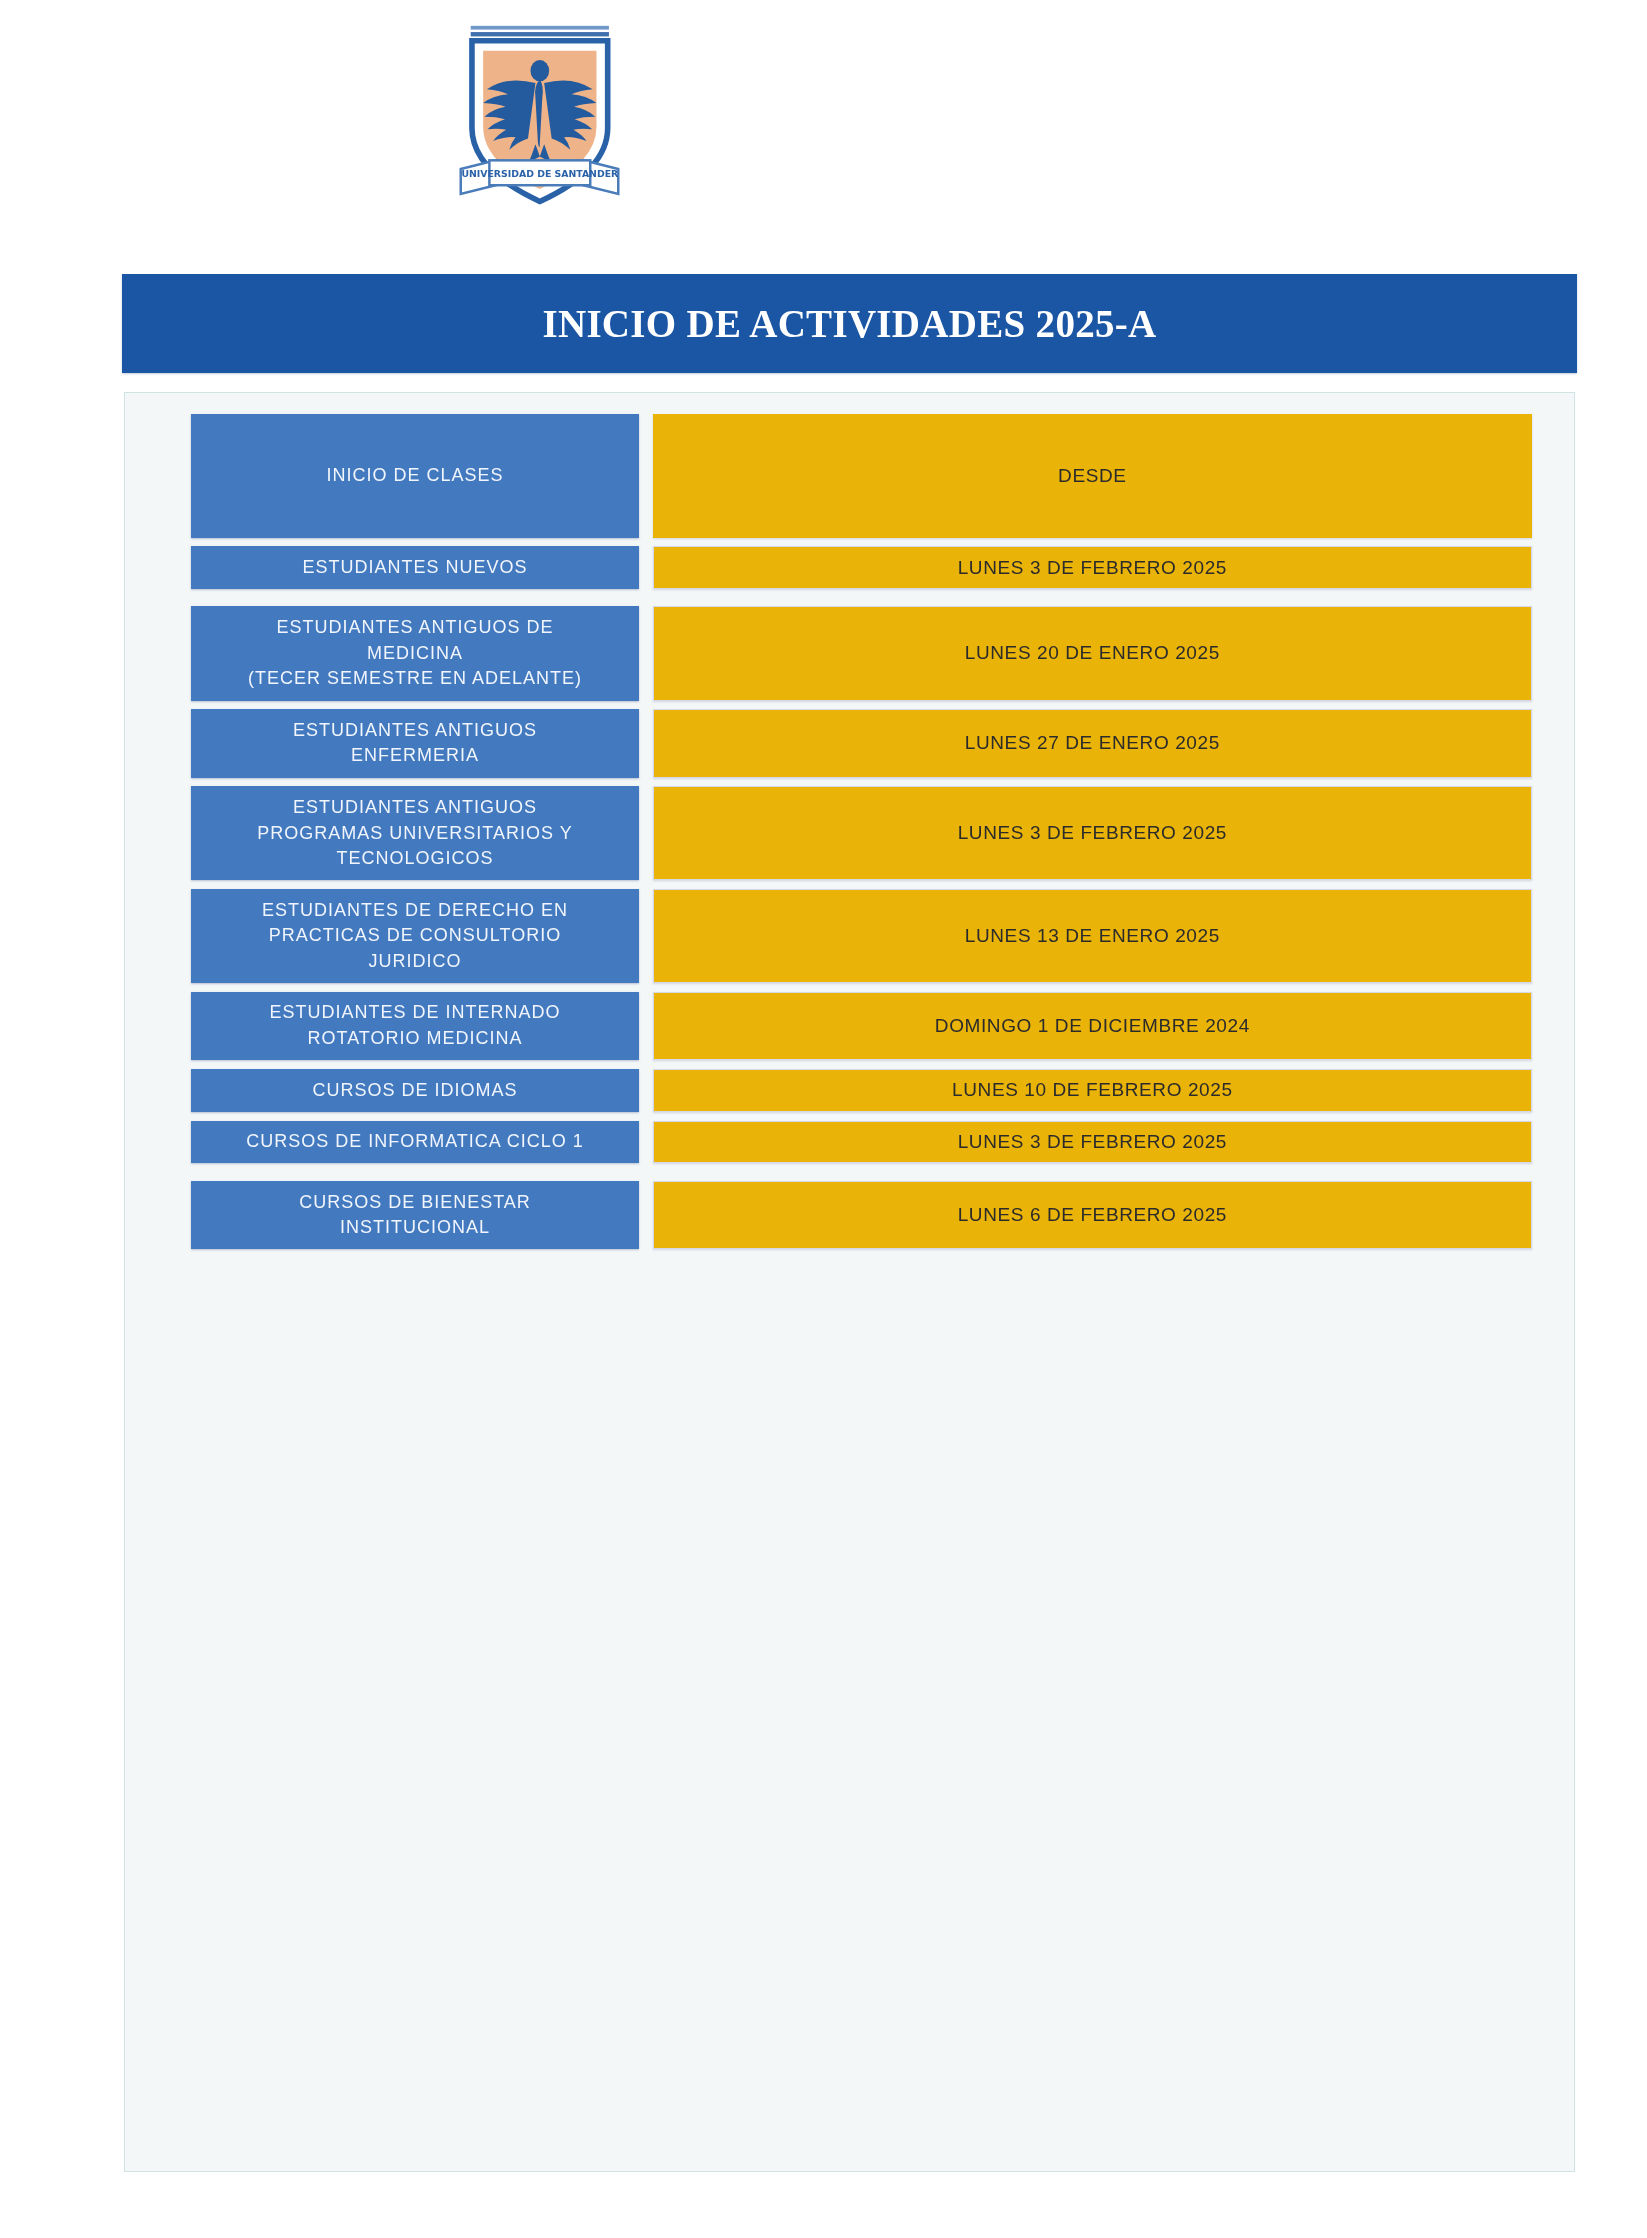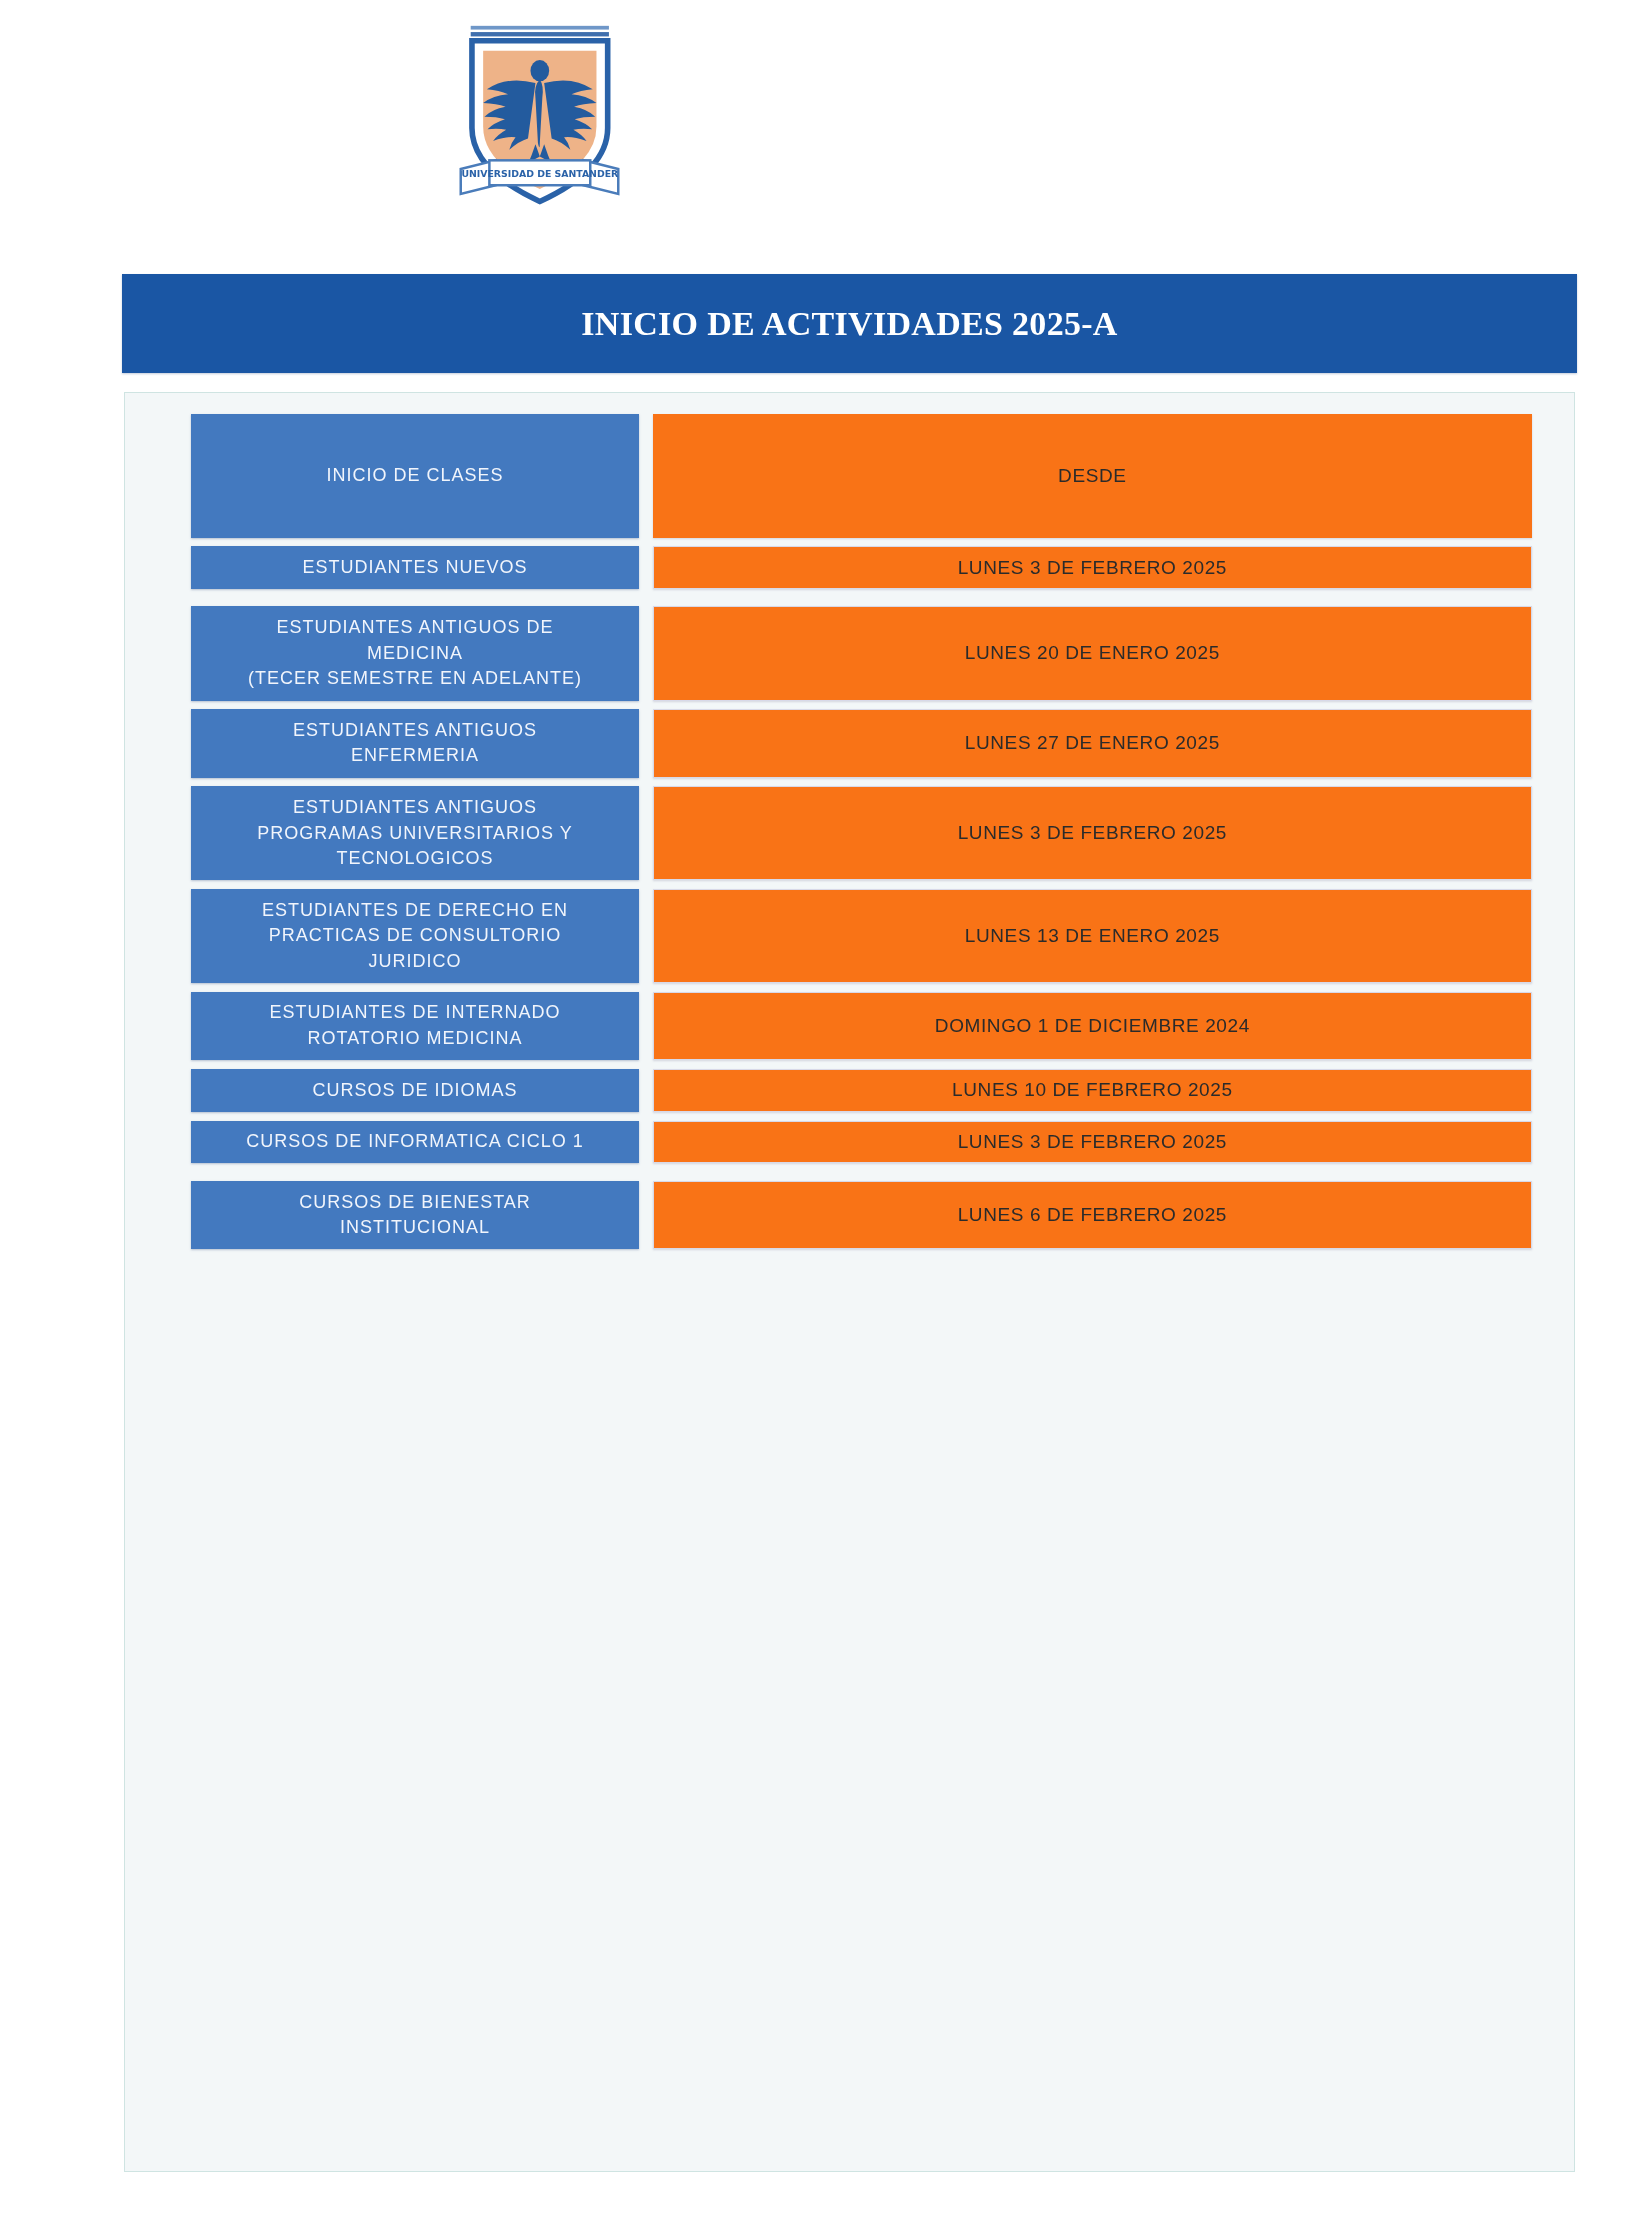--- a/index.html
+++ b/index.html
@@ -89,21 +89,21 @@
     display: flex;
     align-items: center;
     justify-content: center;
     box-shadow: 0 1.2px 1.9px rgba(120,140,170,0.45);
   }
 
   .banner-title {
     font-family: "Liberation Serif", serif;
     font-weight: bold;
     color: #ffffff;
-    font-size: 34px;
+    font-size: 39px;
     letter-spacing: 0.3px;
     text-align: center;
   }
 
   
   .table-wrap {
     position: absolute;
     left: 124px;
     top: 392px;
     width: 1451px;
@@ -149,21 +149,21 @@
     background: #4379bf;
     color: #f1f5fc;
     font-size: 18px;
     letter-spacing: 1px;
     line-height: 1.42;
     box-shadow: 0 1.2px 1.9px rgba(130,145,175,0.55);
   }
 
   
   .cell-date {
-    background: #f97316;
+    background: #eab308;
     color: #2b2b2b;
     font-size: 19px;
     letter-spacing: 0.6px;
     border: 1.2px solid #d8d9e8;
     box-shadow: 0 1.2px 1.9px rgba(150,150,175,0.35);
   }
 
   .spacer-row td { height: 8.7px; padding: 0; background: transparent; }
 
   .gap-cell { background: transparent; padding: 0; }

